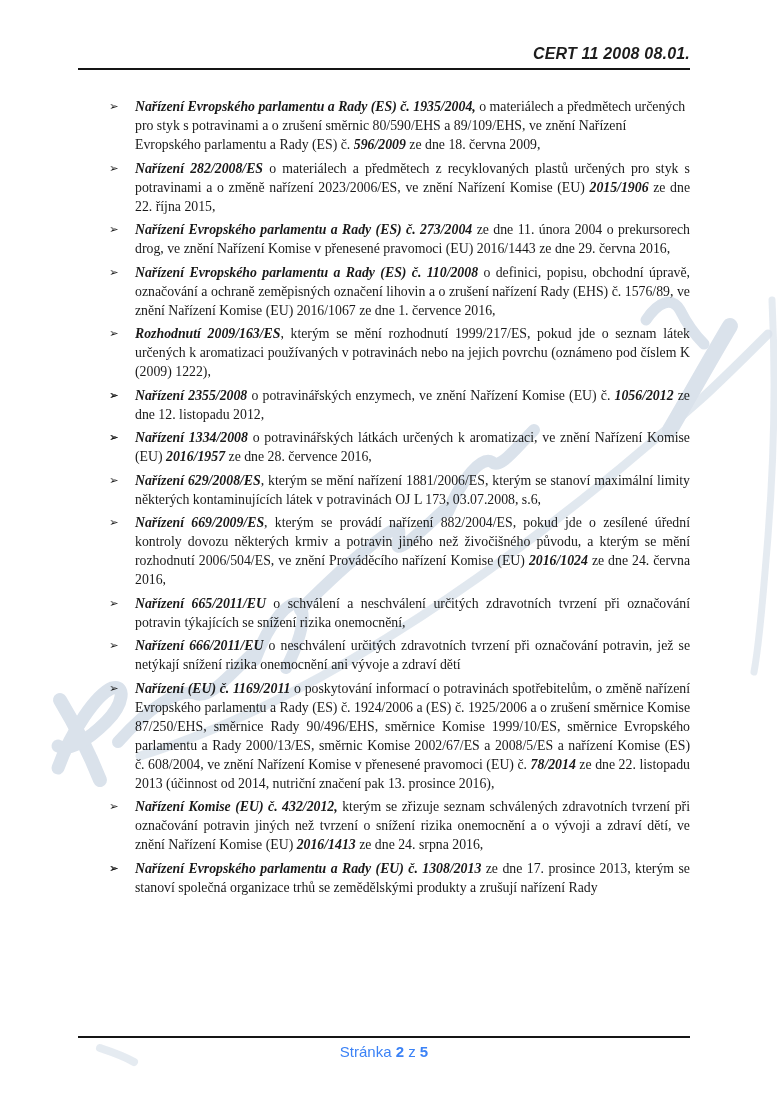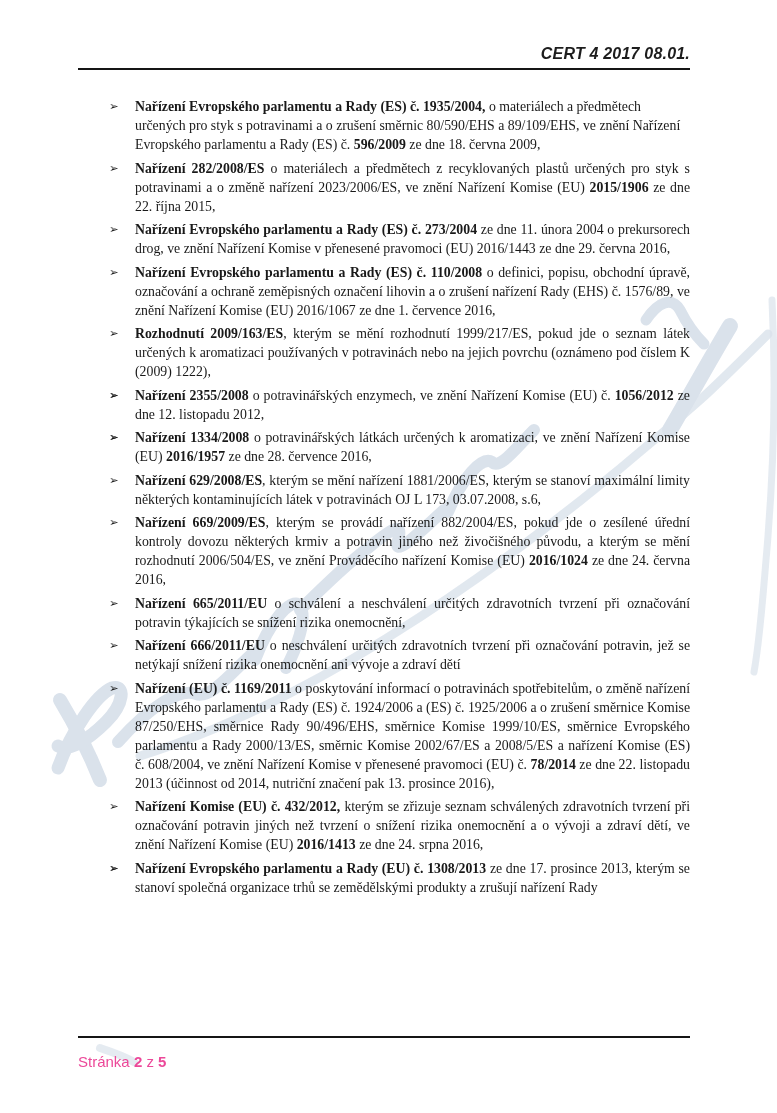--- a/index.html
+++ b/index.html
@@ -45,40 +45,41 @@
   .reg-item {
     position: relative;
     padding-left: 57px;
     text-align: justify;
     font-size: 13.8px;
     line-height: 19px;
     margin-bottom: 4.5px;
     color: #191919;
   }
   .reg-item:first-child { text-align: left; }
-  .reg-item .txt b { font-weight: bold; }
+  .reg-item .txt b { font-weight: bold; font-style: italic; }
   .bullet {
     position: absolute;
     left: 31px; top: 0;
     font-family: "DejaVu Sans", sans-serif;
     font-size: 11.5px;
     line-height: 19px;
     color: #1b1b1b;
   }
   .footer {
     position: absolute;
     left: 78px; right: 87px; top: 1036px;
     z-index: 1;
   }
   .footer-rule { border-top: 2px solid #151515; }
   .footer-text {
+    text-align: center;
     font-family: "Liberation Sans", sans-serif;
     font-size: 15px;
-    margin-top: 15px;
-    color: #ec4899;
+    margin-top: 5px;
+    color: #3b82f6;
   }
   .footer-text b { font-weight: bold; }
 </style>
 </head>
 <body>
 
 <svg class="watermark" width="777" height="1113" viewBox="0 0 777 1113" aria-hidden="true" style="color: rgb(188, 202, 219);">
   <g fill="none" stroke="currentColor" stroke-linecap="round" opacity="0.55">
     <path d="M 60 700 C 75 725, 90 755, 100 780" stroke-width="14"></path>
     <path d="M 58 768 C 72 730, 96 695, 112 688 C 126 684, 124 704, 106 722 C 88 740, 68 752, 58 746" stroke-width="13"></path>
@@ -89,21 +90,21 @@
     <path d="M 140 756 C 320 700, 520 560, 700 400 C 724 378, 746 356, 768 334" stroke-width="9" opacity="0.8"></path>
     <path d="M 646 320 C 658 302, 672 296, 680 310 C 688 326, 698 338, 704 344" stroke-width="11"></path>
     <path d="M 730 326 C 712 356, 692 392, 670 430" stroke-width="16"></path>
     <path d="M 772 300 C 776 380, 774 470, 766 560 C 762 610, 758 650, 754 672" stroke-width="7" opacity="0.7"></path>
     <path d="M 100 1048 C 112 1052, 124 1056, 134 1062" stroke-width="8" opacity="0.7"></path>
   </g>
 </svg>
 
 <div class="page">
   <div class="header">
-    <div class="header-text">CERT 4 2017 08.01.</div>
+    <div class="header-text">CERT 11 2008 08.01.</div>
     <div class="header-rule"></div>
   </div>
 
   <ul class="reg-list" id="reg-list">
       <li class="reg-item"><span class="bullet">➢</span><span class="txt"><b>Nařízení Evropského parlamentu a Rady (ES) č. 1935/2004,</b><span> o materiálech a předmětech určených pro styk s potravinami a o zrušení směrnic 80/590/EHS a 89/109/EHS, ve znění Nařízení Evropského parlamentu a Rady (ES) č. </span><b>596/2009</b><span> ze dne 18. června 2009,</span></span></li>
       <li class="reg-item"><span class="bullet">➢</span><span class="txt"><b>Nařízení 282/2008/ES</b><span> o materiálech a předmětech z recyklovaných plastů určených pro styk s potravinami a o změně nařízení 2023/2006/ES, ve znění Nařízení Komise (EU) </span><b>2015/1906</b><span> ze dne 22. října 2015,</span></span></li>
       <li class="reg-item"><span class="bullet">➢</span><span class="txt"><b>Nařízení Evropského parlamentu a Rady (ES) č. 273/2004</b><span> ze dne 11. února 2004 o prekursorech drog, ve znění Nařízení Komise v přenesené pravomoci (EU) 2016/1443 ze dne 29. června 2016,</span></span></li>
       <li class="reg-item"><span class="bullet">➢</span><span class="txt"><b>Nařízení Evropského parlamentu a Rady (ES) č. 110/2008</b><span> o definici, popisu, obchodní úpravě, označování a ochraně zeměpisných označení lihovin a o zrušení nařízení Rady (EHS) č. 1576/89, ve znění Nařízení Komise (EU) 2016/1067 ze dne 1. července 2016,</span></span></li>
       <li class="reg-item"><span class="bullet">➢</span><span class="txt"><b>Rozhodnutí 2009/163/ES</b><span>, kterým se mění rozhodnutí 1999/217/ES, pokud jde o seznam látek určených k aromatizaci používaných v potravinách nebo na jejich povrchu (oznámeno pod číslem K (2009) 1222),</span></span></li>
       <li class="reg-item"><span class="bullet">➢</span></li>

